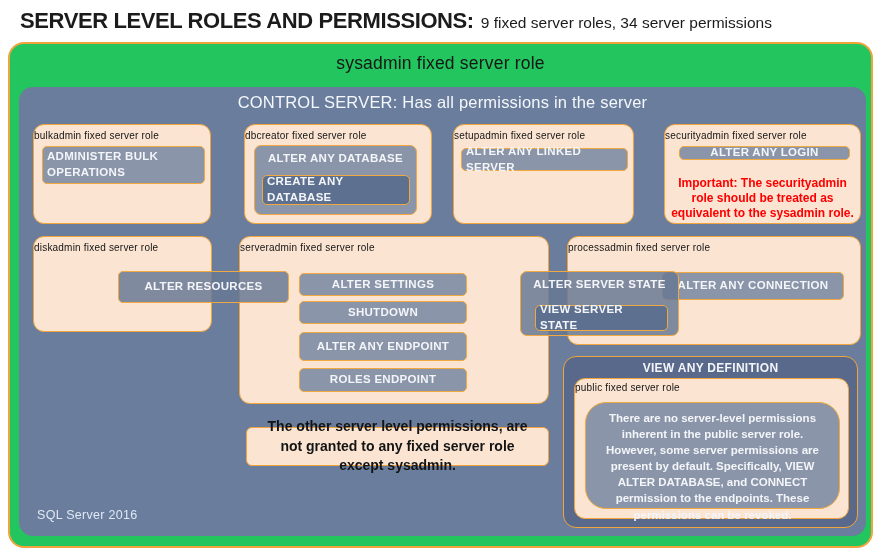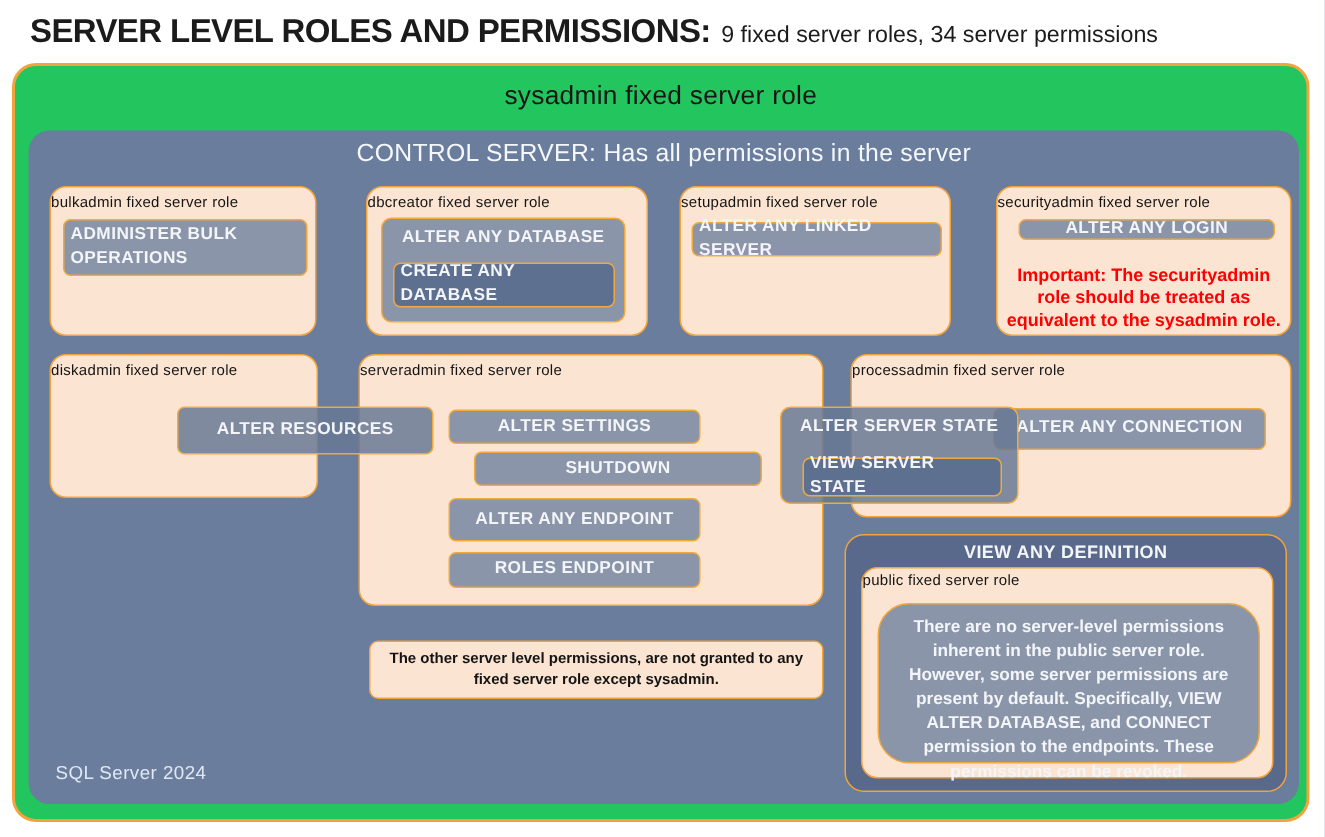--- a/index.html
+++ b/index.html
@@ -51,21 +51,21 @@
     font-size:11.5px;font-weight:bold;color:#f3f5f9;letter-spacing:0.3px;
   }
   .straddle{background:rgba(104,120,148,0.84);}
   .warning{
     position:absolute;left:4px;right:4px;top:51px;text-align:center;
     font-size:12px;font-weight:bold;color:#fe0000;line-height:1.25;
   }
   .note{
     position:absolute;box-sizing:border-box;display:flex;align-items:center;justify-content:center;
     background:#fbe5d2;border:1.5px solid #f2a43c;border-radius:6px;
-    font-size:10px;font-weight:bold;color:#141414;text-align:center;line-height:1.4;
+    font-size:14px;font-weight:bold;color:#141414;text-align:center;line-height:1.4;
     padding:2px 12px;
   }
   .public-outer{
     position:absolute;box-sizing:border-box;
     background:#59698b;border:1.5px solid #f2a43c;border-radius:13px;
   }
   .public-outer .public-header{
     position:absolute;left:0;right:0;top:4px;text-align:center;
     font-size:12px;font-weight:bold;color:#f3f5f9;letter-spacing:0.3px;
   }
@@ -123,21 +123,21 @@
         <div class="warning">Important: The securityadmin role should be treated as equivalent to the sysadmin role.</div>
       </div>
 
       <div class="role" style="left:14px;top:149px;width:179px;height:96px;">
         <div class="role-label">diskadmin fixed server role</div>
       </div>
 
       <div class="role" style="left:220px;top:149px;width:310px;height:168px;">
         <div class="role-label">serveradmin fixed server role</div>
         <div class="perm" style="left:59px;top:36px;width:168px;height:23px;">ALTER SETTINGS</div>
-        <div class="perm" style="left:76px;top:64px;width:192px;height:23px;">SHUTDOWN</div>
+        <div class="perm" style="left:59px;top:64px;width:168px;height:23px;">SHUTDOWN</div>
         <div class="perm" style="left:59px;top:95px;width:168px;height:29px;">ALTER ANY ENDPOINT</div>
         <div class="perm" style="left:59px;top:131px;width:168px;height:24px;">ROLES ENDPOINT</div>
       </div>
 
       <div class="role" style="left:548px;top:149px;width:294px;height:109px;">
         <div class="role-label">processadmin fixed server role</div>
         <div class="perm" style="left:94px;top:35px;width:182px;height:28px;">ALTER ANY CONNECTION</div>
       </div>
 
       <div class="perm straddle" style="left:99px;top:184px;width:171px;height:32px;">ALTER RESOURCES</div>
@@ -150,17 +150,17 @@
       <div class="note" style="left:227px;top:340px;width:303px;height:39px;">The other server level permissions, are not granted to any fixed server role except sysadmin.</div>
 
       <div class="public-outer" style="left:544px;top:269px;width:295px;height:172px;">
         <div class="public-header">VIEW ANY DEFINITION</div>
         <div class="public-peach" style="left:10px;top:21px;width:275px;height:141px;">
           <div class="role-label" style="top:3px;">public fixed server role</div>
           <div class="public-desc" style="left:10px;top:23px;width:255px;height:107px;">There are no server-level permissions inherent in the public server role. However, some server permissions are present by default. Specifically, VIEW ALTER DATABASE, and CONNECT permission to the endpoints. These permissions can be revoked.</div>
         </div>
       </div>
 
-      <div class="footer">SQL Server 2024</div>
+      <div class="footer">SQL Server 2016</div>
     </div>
   </div>
 
 </div>
 
 </body></html>

